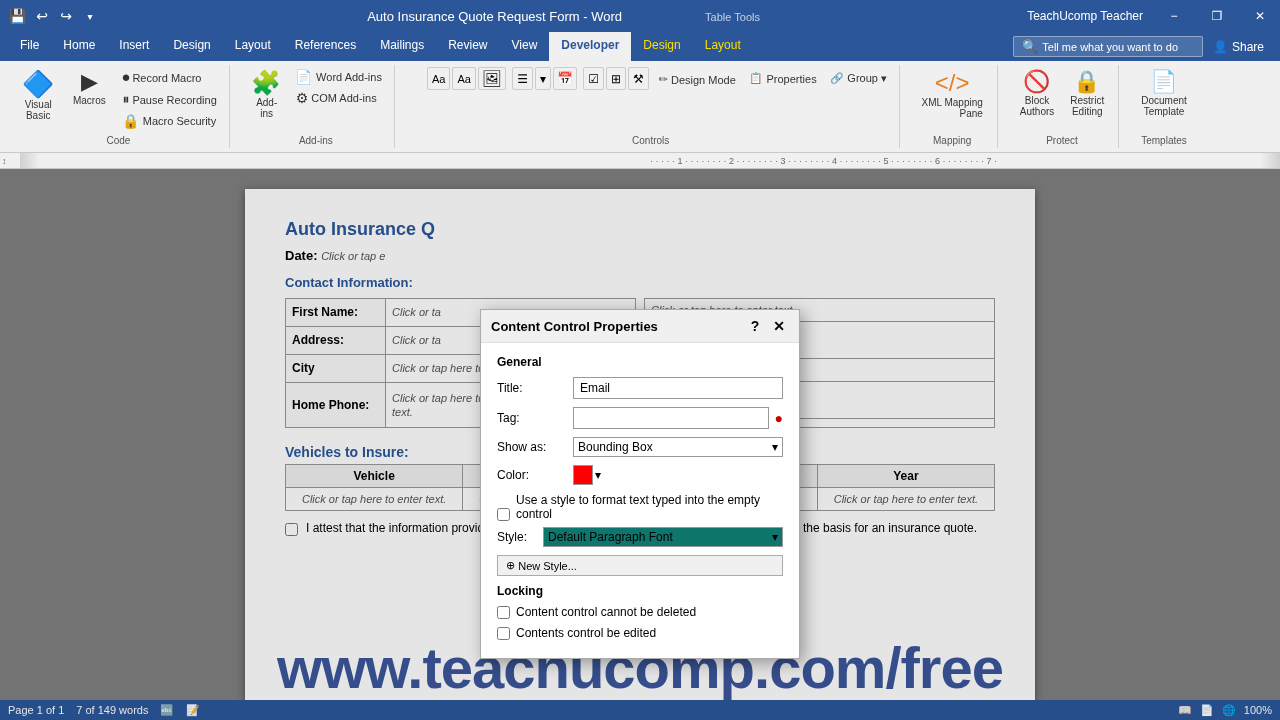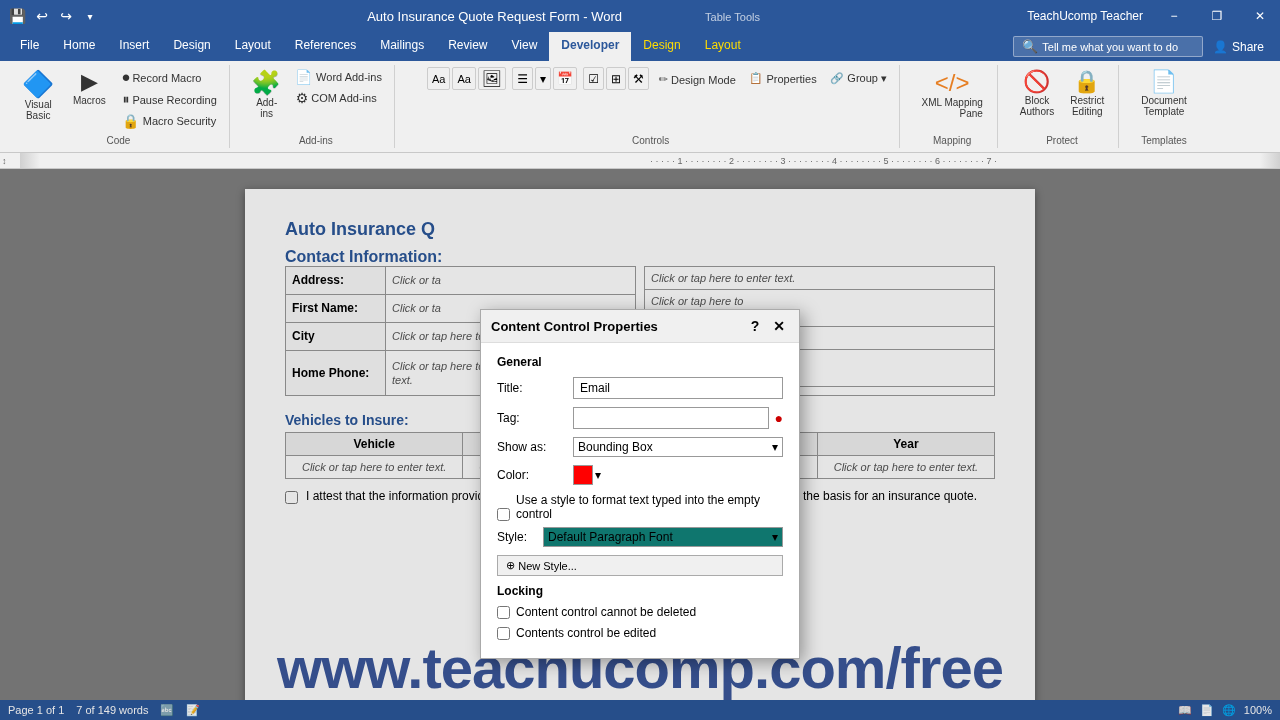--- a/index.html
+++ b/index.html
@@ -118,21 +118,21 @@
       width: 790px;
       min-height: 500px;
       padding: 30px 40px;
       box-shadow: 0 2px 8px rgba(0,0,0,0.4);
       position: relative;
     }
 
     
     .doc-title { color: #2b579a; font-size: 18px; font-weight: 600; margin-bottom: 8px; }
     .doc-date { font-size: 13px; margin-bottom: 12px; }
-    .doc-section { color: #2b579a; font-size: 16px; font-weight: 600; }
+    .doc-section { color: #2b579a; font-size: 13px; font-weight: 600; margin-bottom: 8px; }
     .doc-table { width: 100%; border-collapse: collapse; margin-bottom: 8px; font-size: 12px; }
     .doc-table td { border: 1px solid #999; padding: 4px 6px; }
     .doc-table td.label { font-weight: 600; background: #f9f9f9; width: 100px; }
     .click-field { color: #555; font-style: italic; font-size: 11px; }
     .highlight-field { background: #cce5ff; }
 
     .vehicles-title { color: #2b579a; font-size: 14px; font-weight: 600; margin: 8px 0 4px; }
     .vehicles-table { width: 100%; border-collapse: collapse; font-size: 12px; text-align: center; }
     .vehicles-table th { border: 1px solid #999; padding: 4px; background: #f0f0f0; font-weight: 600; }
     .vehicles-table td { border: 1px solid #999; padding: 4px 6px; min-height: 30px; }
@@ -450,32 +450,35 @@
 <div class="ruler">
   <span style="font-size:9px;color:#666;position:absolute;left:2px;">↕</span>
   <div style="position:absolute;left:20px;right:0;height:16px;background:linear-gradient(to right,#d0d0d0 0px,#f0f0f0 20px,#f0f0f0 calc(100% - 20px),#d0d0d0 100%);display:flex;align-items:center;">
     <span style="position:absolute;left:50%;font-size:9px;color:#666;">· · · · · 1 · · · · · · · · 2 · · · · · · · · 3 · · · · · · · · 4 · · · · · · · · 5 · · · · · · · · 6 · · · · · · · · 7 ·</span>
   </div>
 </div>
 
 <div class="doc-area" style="height:calc(720px - 32px - 90px - 16px - 20px); background:#808080;">
   <div class="doc-page">
     <div class="doc-title">Auto Insurance Q</div>
+    <div class="doc-date">
+      <strong>Date:</strong> <span class="click-field">Click or tap e</span>
+    </div>
     <div class="doc-section">Contact Information:</div>
 
     <div style="display:flex;gap:8px;margin-bottom:4px;">
 
       <table class="doc-table" style="flex:1;">
         <tbody>
             <tr>
+          <td class="label">First Name:</td>
+          <td><span class="click-field">Click or ta</span></td>
+        </tr>
+        <tr>
           <td class="label">Address:</td>
-          <td><span class="click-field">Click or ta</span></td>
-        </tr>
-        <tr>
-          <td class="label">First Name:</td>
           <td><span class="click-field">Click or ta</span></td>
         </tr>
         <tr>
           <td class="label">City</td>
           <td><span class="click-field">Click or tap here to enter text.</span></td>
         </tr>
         <tr>
           <td class="label">Home Phone:</td>
           <td><span class="click-field">Click or tap here to enter<br>text.</span></td>
         </tr>

